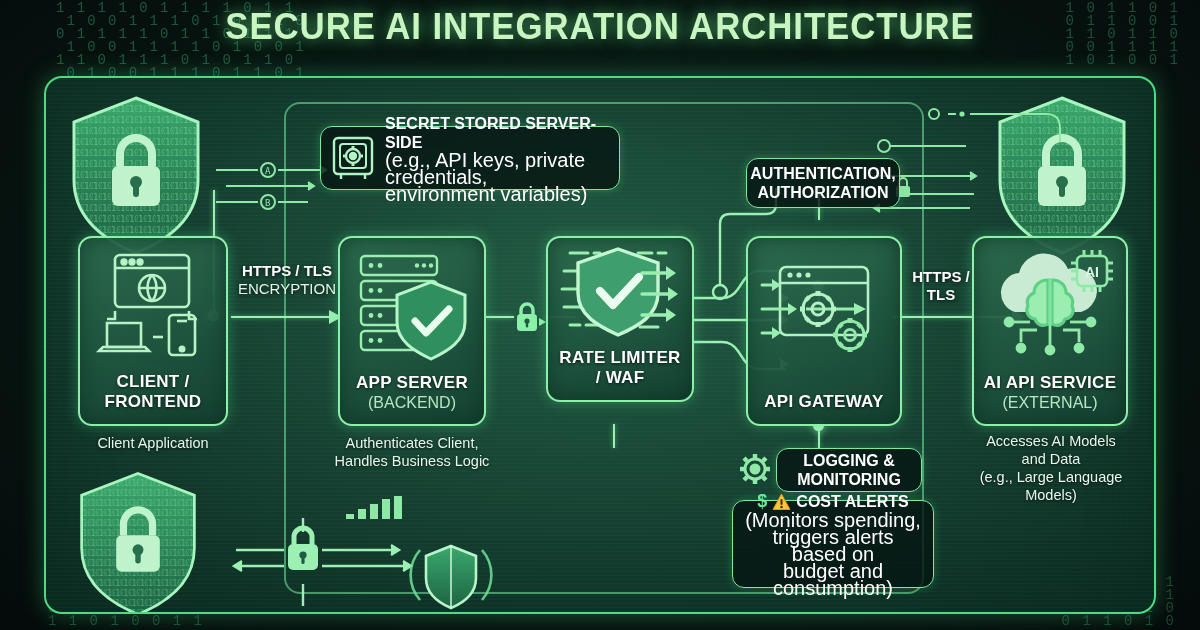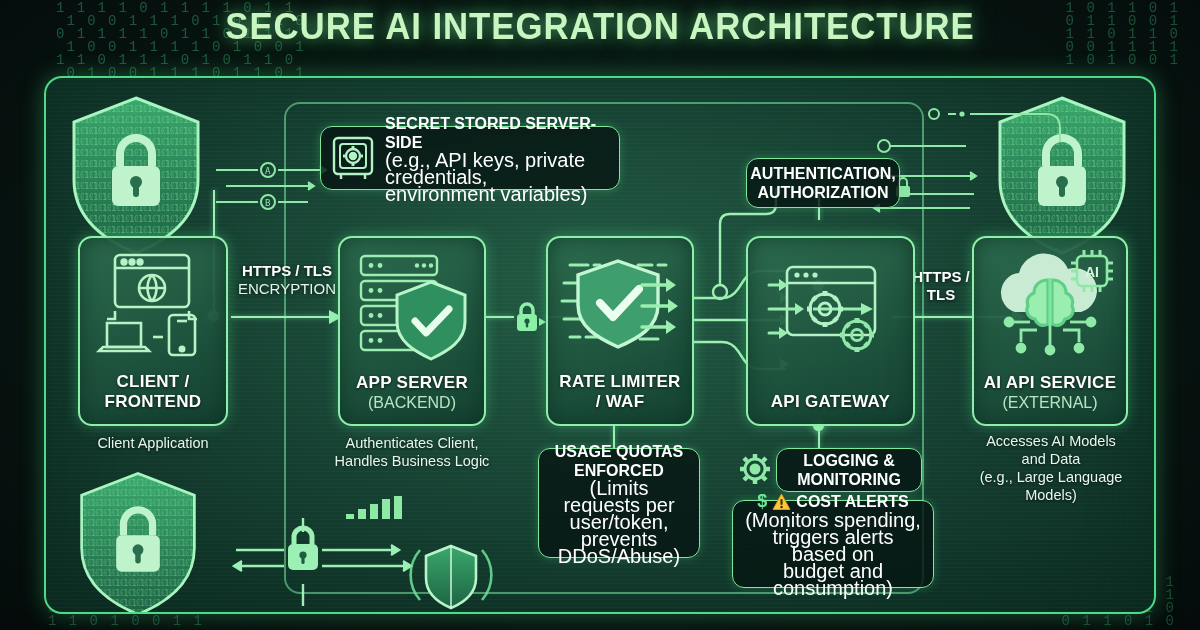--- a/index.html
+++ b/index.html
@@ -405,21 +405,21 @@
       </svg>
     </div>
     <div class="label">APP SERVER</div>
     <div class="sub">(BACKEND)</div>
   </div>
   <div class="caption" style="left:250px;top:356px;width:232px;">
     <div>Authenticates Client,</div>
     <div>Handles Business Logic</div>
   </div>
 
-  <div class="node" style="left:500px;top:158px;width:148px;height:190px;">
+  <div class="node" style="left:500px;top:158px;width:148px;height:166px;">
     <div class="glyph">
       <svg width="132" height="104" viewBox="0 0 132 104">
         <g stroke="#9aeeb0" stroke-width="3" stroke-linecap="round">
           <line x1="16" y1="12" x2="34" y2="12"></line>
             <line x1="40" y1="12" x2="46" y2="12"></line>
           <line x1="10" y1="30" x2="40" y2="30"></line>
           <line x1="8" y1="48" x2="28" y2="48"></line>
             <line x1="34" y1="48" x2="44" y2="48"></line>
           <line x1="10" y1="66" x2="42" y2="66"></line>
           <line x1="16" y1="84" x2="26" y2="84"></line>
@@ -441,21 +441,21 @@
             <path d="M112 67 l10 7 -10 7 z"></path>
         </g>
       </svg>
     </div>
     <div class="label">
       <div>RATE LIMITER</div>
       <div>/ WAF</div>
     </div>
   </div>
 
-  <div class="node" style="left:700px;top:158px;width:169px;height:190px;">
+  <div class="node" style="left:700px;top:158px;width:156px;height:190px;">
     <div class="glyph">
       <svg width="124" height="108" viewBox="0 0 124 108">
         <g fill="none" stroke="#b3f2c4" stroke-width="2.6">
           <rect x="18" y="6" width="88" height="68" rx="6"></rect>
           <line x1="18" y1="22" x2="106" y2="22"></line>
         </g>
         <g fill="#b3f2c4">
           <circle cx="28" cy="14" r="2.6"></circle>
             <circle cx="37" cy="14" r="2.6"></circle>
             <circle cx="46" cy="14" r="2.6"></circle>
@@ -584,29 +584,20 @@
     </span>
   </div>
 
   <div class="callout" style="left:700px;top:80px;width:154px;height:50px;">
     <span>
       <div class="hd">AUTHENTICATION,</div>
       <div class="hd">AUTHORIZATION</div>
     </span>
   </div>
 
-  <div class="callout" style="left:492px;top:370px;width:162px;height:110px;">
-    <span>
-      <div class="hd">USAGE QUOTAS</div>
-      <div class="hd">ENFORCED</div>
-      <div class="bd">(Limits requests per</div>
-      <div class="bd">user/token, prevents</div>
-      <div class="bd">DDoS/Abuse)</div>
-    </span>
-  </div>
 
   <div class="deco" style="left:692px;top:374px;">
     <svg width="34" height="34" viewBox="0 0 34 34">
       <g transform="translate(17,17)" fill="none" stroke="#8fe9a7" stroke-width="3">
         <circle r="10"></circle>
           <circle r="4" fill="#8fe9a7"></circle>
         <g stroke-width="4.5">
           <line x1="0" y1="-15" x2="0" y2="-11"></line>
             <line x1="0" y1="11" x2="0" y2="15"></line>
           <line x1="-15" y1="0" x2="-11" y2="0"></line>

